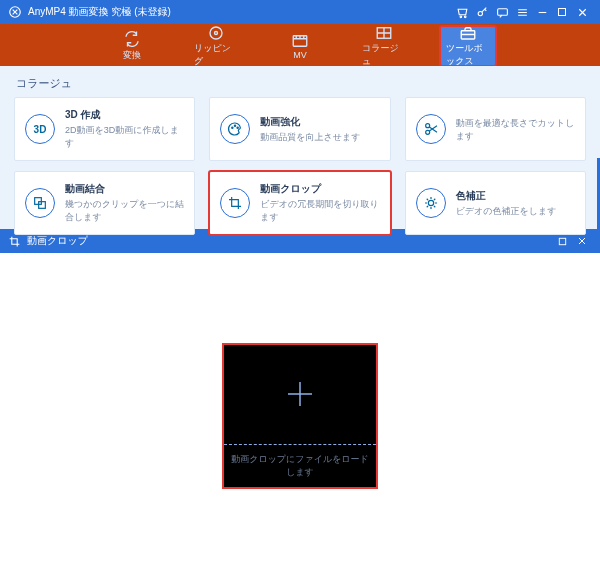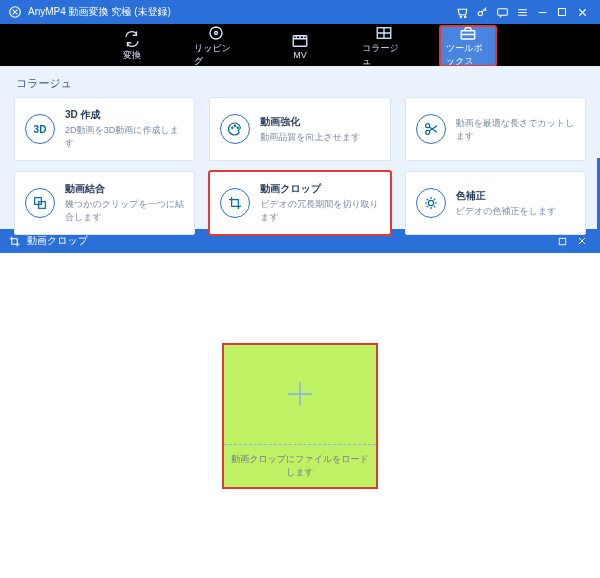--- a/index.html
+++ b/index.html
@@ -1,38 +1,38 @@
 <!DOCTYPE html>
 <html><head>
 <meta charset="utf-8">
 <style>
 * { margin: 0; padding: 0; box-sizing: border-box; font-family: "Meiryo", "Hiragino Sans", sans-serif; }
 body { width: 600px; height: 578px; background: #f5f5f5; overflow: hidden; }
 .titlebar { height: 24px; background: #2b6fd8; display: flex; align-items: center; padding: 0 8px; color: #fff; font-size: 10px; }
 .titlebar .logo { width: 14px; height: 14px; margin-right: 6px; }
 .titlebar .spacer { flex: 1; }
 .titlebar .ticon { width: 20px; height: 18px; display: flex; align-items: center; justify-content: center; cursor: pointer; }
-.navbar { height: 42px; background: #000000; display: flex; align-items: center; justify-content: center; gap: 28px; padding-top:2px; }
+.navbar { height: 42px; background: #c2410c; display: flex; align-items: center; justify-content: center; gap: 28px; padding-top:2px; }
 .navitem { display: flex; flex-direction: column; align-items: center; justify-content:center; color: #d5e5fb; font-size: 9px; cursor: pointer; padding: 2px 6px; width:56px; height:40px; border-radius:2px;}
 .navitem .nicon { height: 17px; display: flex; align-items: center; justify-content: center; margin-bottom:1px;}
 .navitem.active { background: #4984e0; color: #fff; }
 .navitem.highlight { outline: 2px solid #e53935; outline-offset: -1px; }
 .content-top { background: #eaf2fc; padding: 6px 14px 10px 14px; height:163px; position:relative;}
 .section-title { font-size: 11px; color: #3a5580; padding: 4px 0 6px 2px; }
 .cards { display: grid; grid-template-columns: repeat(3, 1fr); gap: 10px 14px; }
 .card { background: #fff; border: 1px solid #dbe6f5; border-radius: 2px; padding: 10px 10px; display: flex; align-items: center; cursor: pointer; min-height:50px;}
 .card .cicon { width: 30px; height: 30px; border: 1.5px solid #2b6fd8; border-radius: 50%; display: flex; align-items: center; justify-content: center; margin-right: 10px; flex-shrink: 0; color:#0369a1;}
 .card .ctitle { font-size: 10px; color: #2a3d5a; font-weight: 600; }
 .card .cdesc { font-size: 9px; color: #7a8aa3; margin-top: 2px; }
 .card.highlight { outline: 2px solid #e53935; outline-offset: -1px; }
 .crop-bar { height: 24px; background: #2b6fd8; display: flex; align-items: center; padding: 0 8px; color: #fff; font-size: 10px; }
 .crop-bar .spacer { flex: 1; }
 .crop-bar .cbicon { width: 20px; height: 18px; display: flex; align-items: center; justify-content: center; cursor: pointer; }
 .crop-body { background: #fff; height: 325px; display: flex; align-items: center; justify-content: center; }
-.dropzone { width: 156px; border: 2px solid #e53935; display: flex; flex-direction: column; align-items: center; cursor: pointer; background:#bef264;}
+.dropzone { width: 156px; border: 2px solid #e53935; display: flex; flex-direction: column; align-items: center; cursor: pointer; background:#000000;}
 .dropzone .plusarea { height: 100px; width:100%; display:flex; align-items:center; justify-content:center; border-bottom:1px dashed #8cb0e6;}
 .dropzone .plusarea svg { color:#8cb0e6; }
 .dropzone .droptext { font-size: 9px; color: #6b7c96; padding: 8px 4px; text-align:center;}
 .vblue-edge { position:absolute; right:0; top:92px; bottom:0; width:3px; background:#2b6fd8;}
 </style>
 </head>
 <body>
 
 <div class="titlebar">
   <svg class="logo" viewBox="0 0 24 24" fill="none" stroke="#fff" stroke-width="2">

